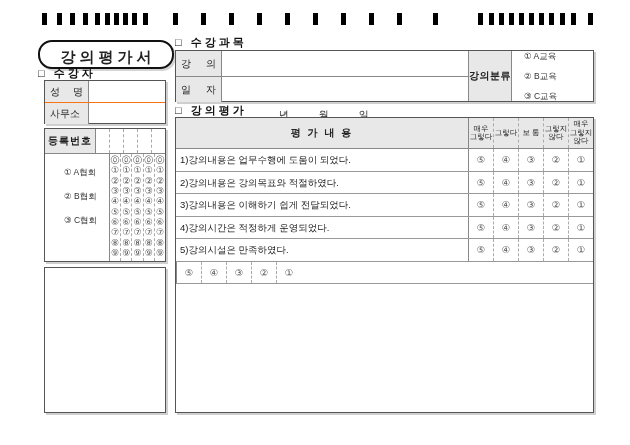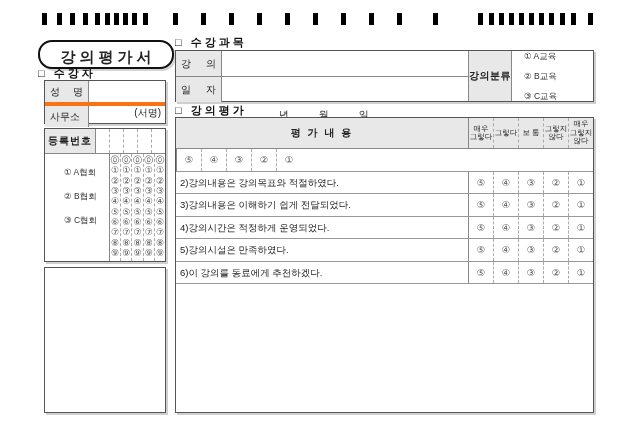--- a/index.html
+++ b/index.html
@@ -12,21 +12,21 @@
              box-shadow:2px 2px 0 #d4d4d4;}
   .section-heading{position:absolute;font-size:11px;font-weight:bold;letter-spacing:3px;color:#111;}
   #h-student{left:38px;top:66px;}
   #h-course{left:175px;top:35px;}
   #h-eval{left:175px;top:103px;}
   .box{position:absolute;border:1px solid #555;background:#fff;box-shadow:2px 2px 0 #cfcfcf;box-sizing:border-box;}
   .shaded{background:#e8e8e8;}
   
   .student-table{left:44px;top:80px;width:122px;height:44px;}
   .s-row{display:flex;height:21px;}
-  .s-row.first{border-bottom:4px solid #f97316;flex-direction:column;}
+  .s-row.first{border-bottom:1px solid #f97316;}
   .fld-label{width:44px;border-right:1px solid #888;font-size:10px;line-height:21px;
              padding:0 5px;box-sizing:border-box;text-align:justify;text-align-last:justify;}
   .fld-value{flex:1;font-size:10px;line-height:21px;text-align:right;padding-right:4px;}
   
   .reg-box{left:44px;top:128px;width:122px;height:134px;display:flex;flex-direction:column;}
   .reg-header{display:flex;height:24px;border-bottom:1px solid #888;}
   .reg-label{width:50px;border-right:1px solid #888;font-size:10px;font-weight:bold;
              display:flex;align-items:center;justify-content:center;letter-spacing:1px;}
   .reg-head-cols{flex:1;display:flex;}
   .reg-head-cell{flex:1;}
@@ -113,23 +113,20 @@
 
   <div class="title-box">
     <span>강의평가서</span>
   </div>
 
   <div class="section-heading" id="h-student">□ 수강자</div>
 
   <div class="box student-table">
     <div class="s-row first">
       <div class="fld-label shaded">성　명</div>
-      <div class="fld-value">
-        <span>(서명)</span>
-      </div>
     </div>
     <div class="s-row">
       <div class="fld-label shaded">사무소명</div>
       <div class="fld-value">
         <span></span>
       </div>
     </div>
   </div>
 
   <div class="box reg-box">
@@ -253,20 +250,21 @@
           <div class="rate-h">보 통</div>
           <div class="rate-h">그렇지
 않다</div>
           <div class="rate-h">매우
 그렇지
 않다</div>
         </div>
     </div>
     <div id="eval-rows">
         <div class="eval-row">
+          <div class="q-text">1)강의내용은 업무수행에 도움이 되었다.</div>
           <div class="rate-cell first">
             <span class="bubble">⑤</span>
           </div>
           <div class="rate-cell">
             <span class="bubble">④</span>
           </div>
           <div class="rate-cell">
             <span class="bubble">③</span>
           </div>
           <div class="rate-cell">
@@ -342,21 +340,20 @@
             <span class="bubble">③</span>
           </div>
           <div class="rate-cell">
             <span class="bubble">②</span>
           </div>
           <div class="rate-cell">
             <span class="bubble">①</span>
           </div>
         </div>
         <div class="eval-row">
-          <div class="q-text">6)이 강의를 동료에게 추천하겠다.</div>
           <div class="rate-cell first">
             <span class="bubble">⑤</span>
           </div>
           <div class="rate-cell">
             <span class="bubble">④</span>
           </div>
           <div class="rate-cell">
             <span class="bubble">③</span>
           </div>
           <div class="rate-cell">

